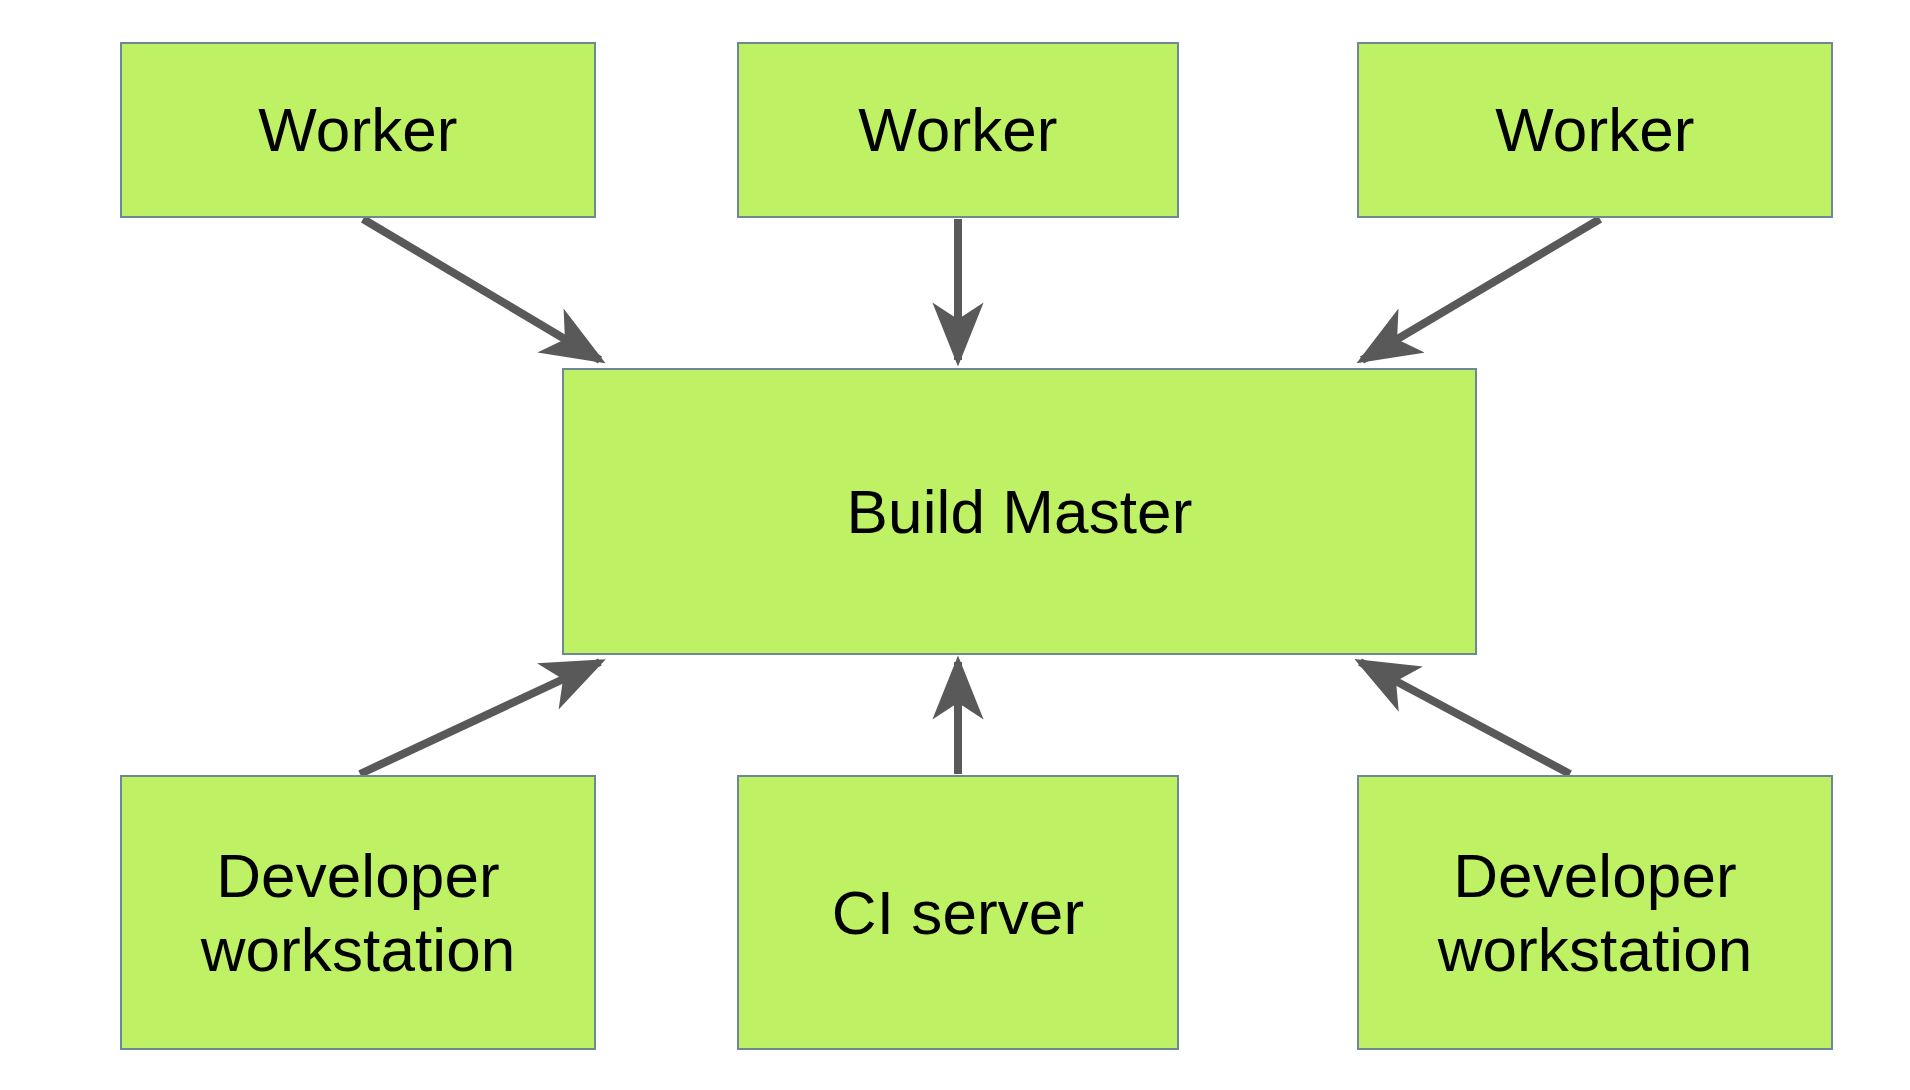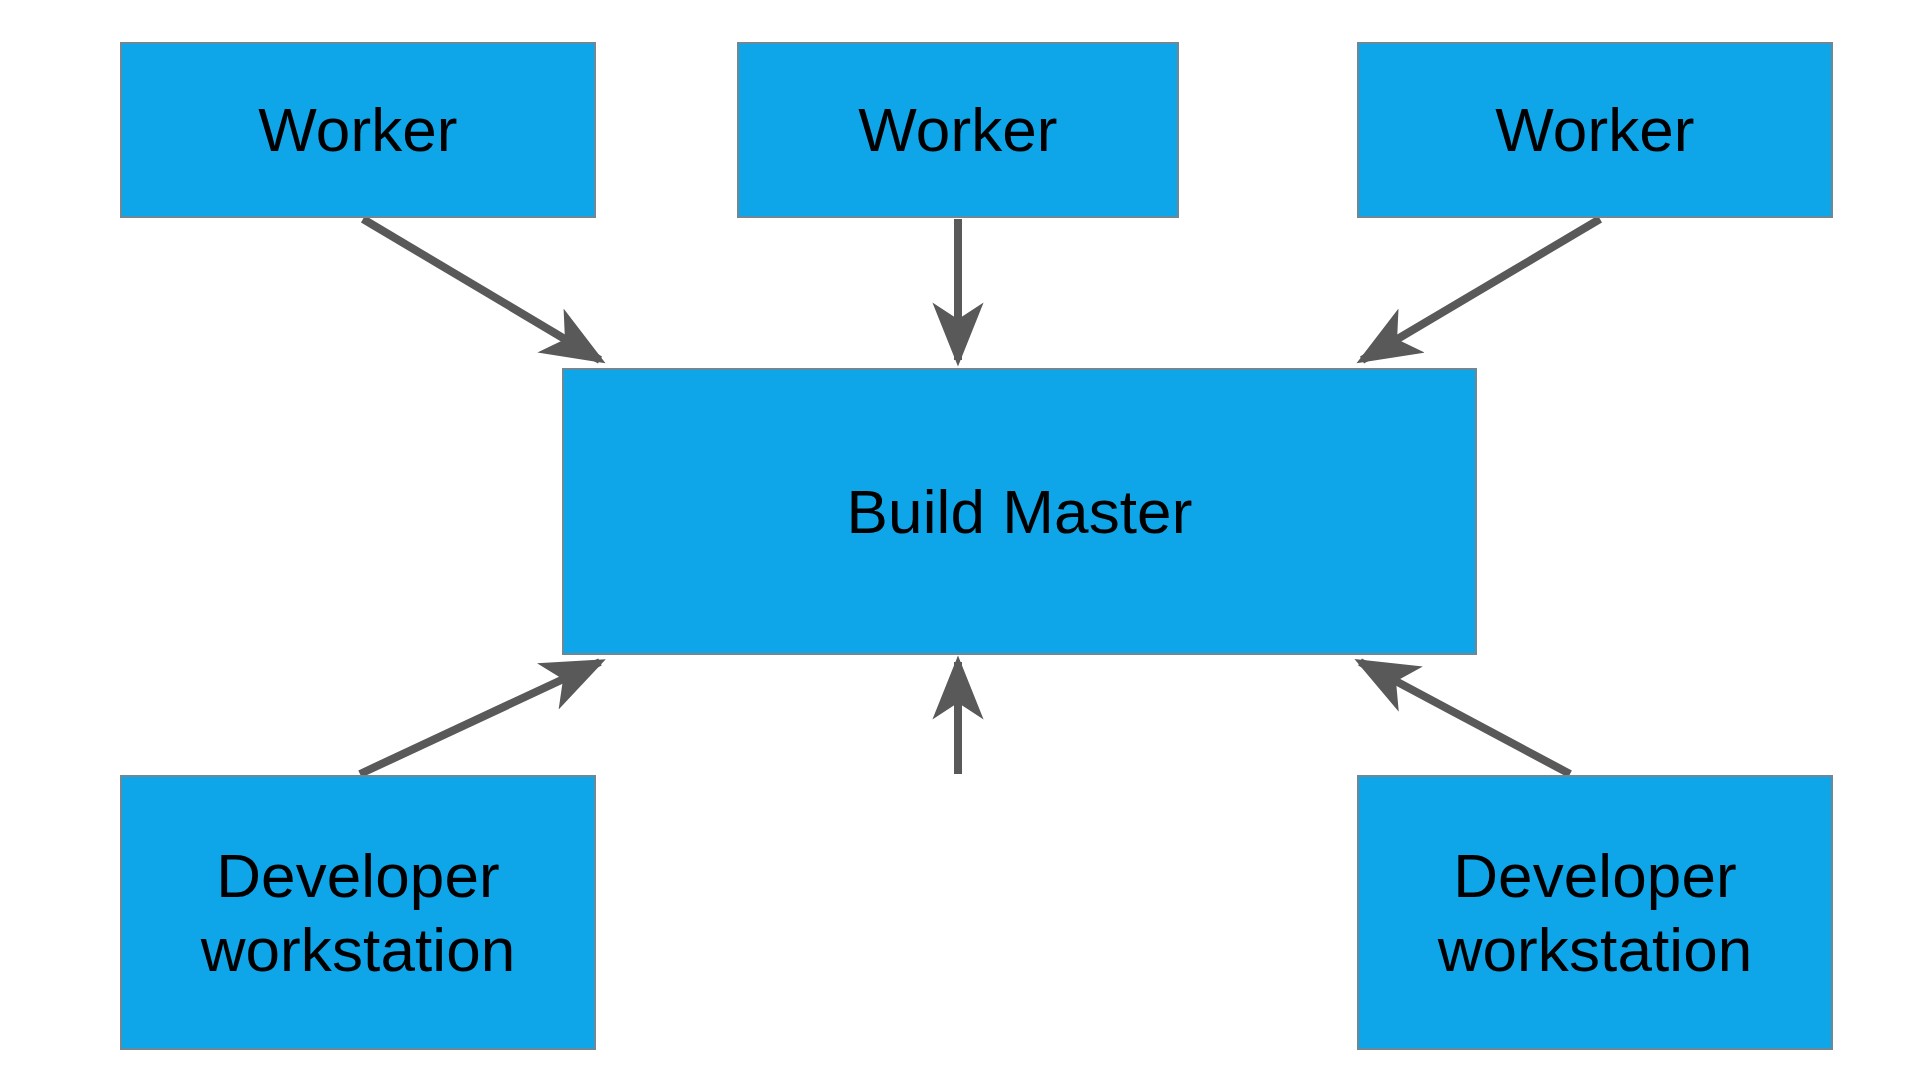--- a/index.html
+++ b/index.html
@@ -23,21 +23,21 @@
     position: absolute;
     left: 0;
     top: 0;
     width: 1910px;
     height: 1090px;
     pointer-events: none;
   }
   .node {
     position: absolute;
     box-sizing: border-box;
-    background: #0ea5e9;
+    background: #bef264;
     border: 2px solid #6f8896;
     display: flex;
     align-items: center;
     justify-content: center;
     text-align: center;
     color: #000000;
     font-weight: 400;
     line-height: 1.18;
     letter-spacing: 0.1px;
     z-index: 2;
@@ -97,19 +97,22 @@
 
   <div class="node" id="node-build-master">
     <span class="node-label">Build Master</span>
   </div>
 
   <div class="node" id="node-dev-workstation-left">
     <span class="node-label">Developer
 workstation</span>
   </div>
 
+  <div class="node" id="node-ci-server">
+    <span class="node-label">CI server</span>
+  </div>
 
   <div class="node" id="node-dev-workstation-right">
     <span class="node-label">Developer
 workstation</span>
   </div>
 
 </div>
 
 </body></html>

